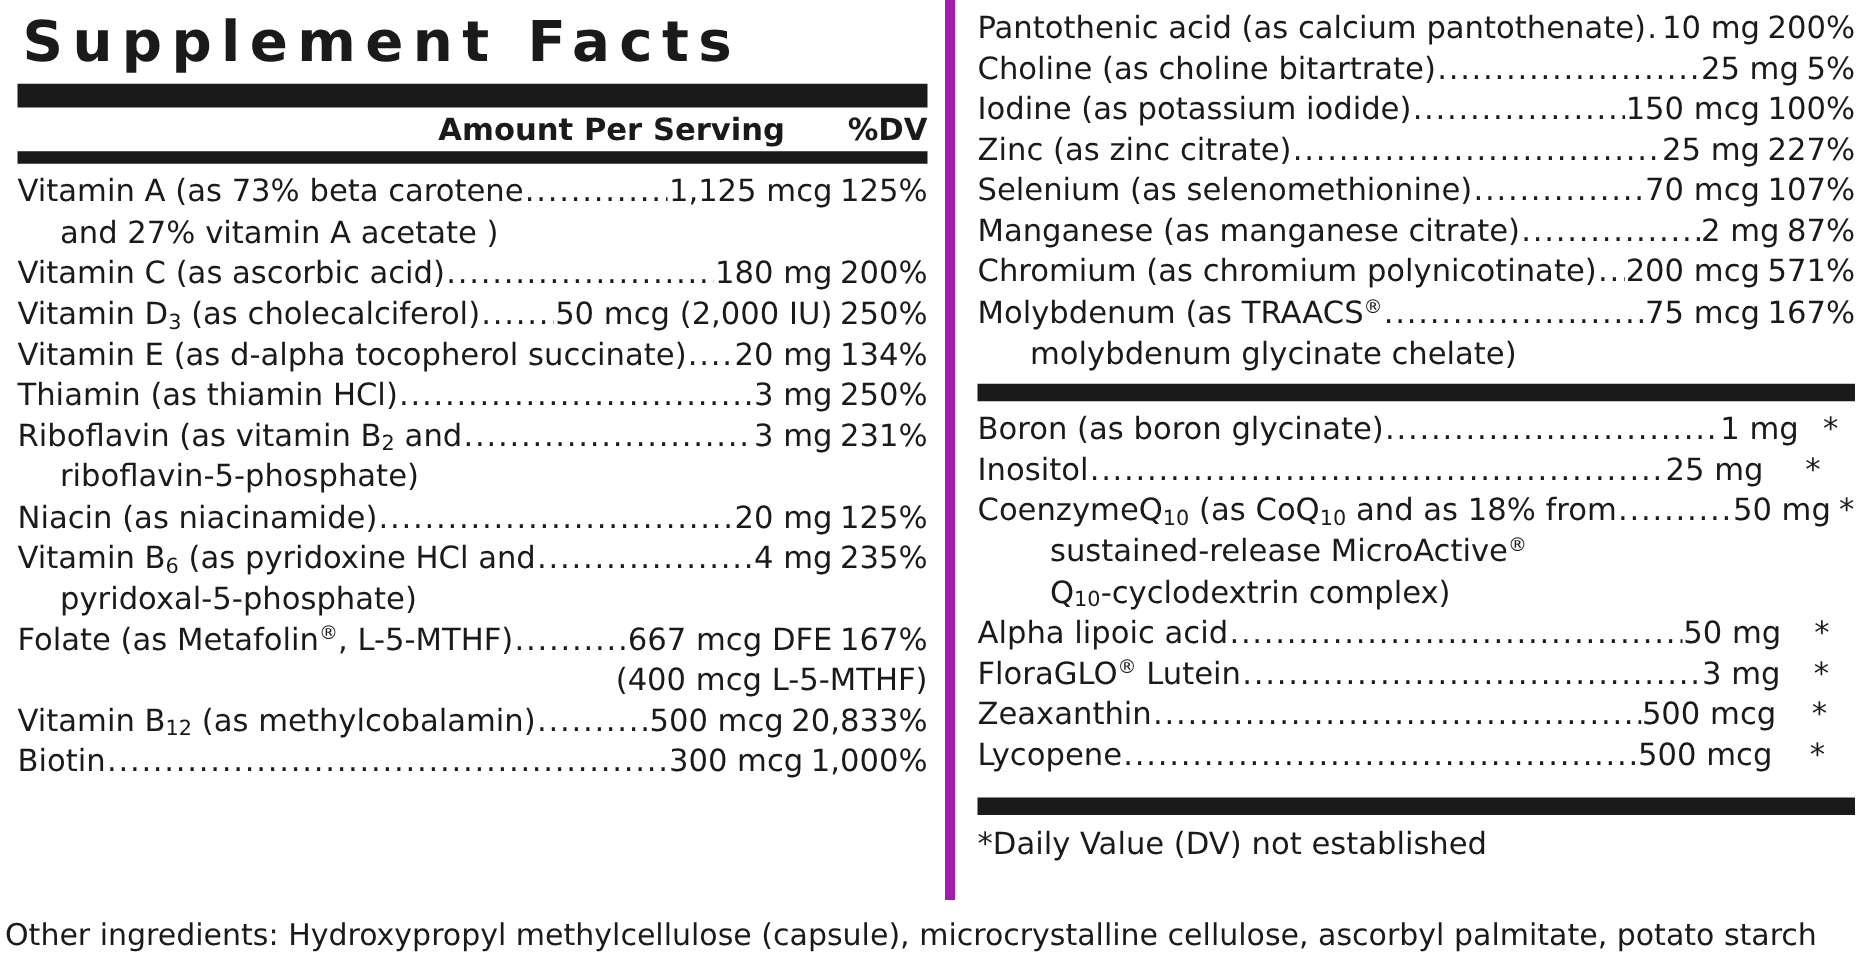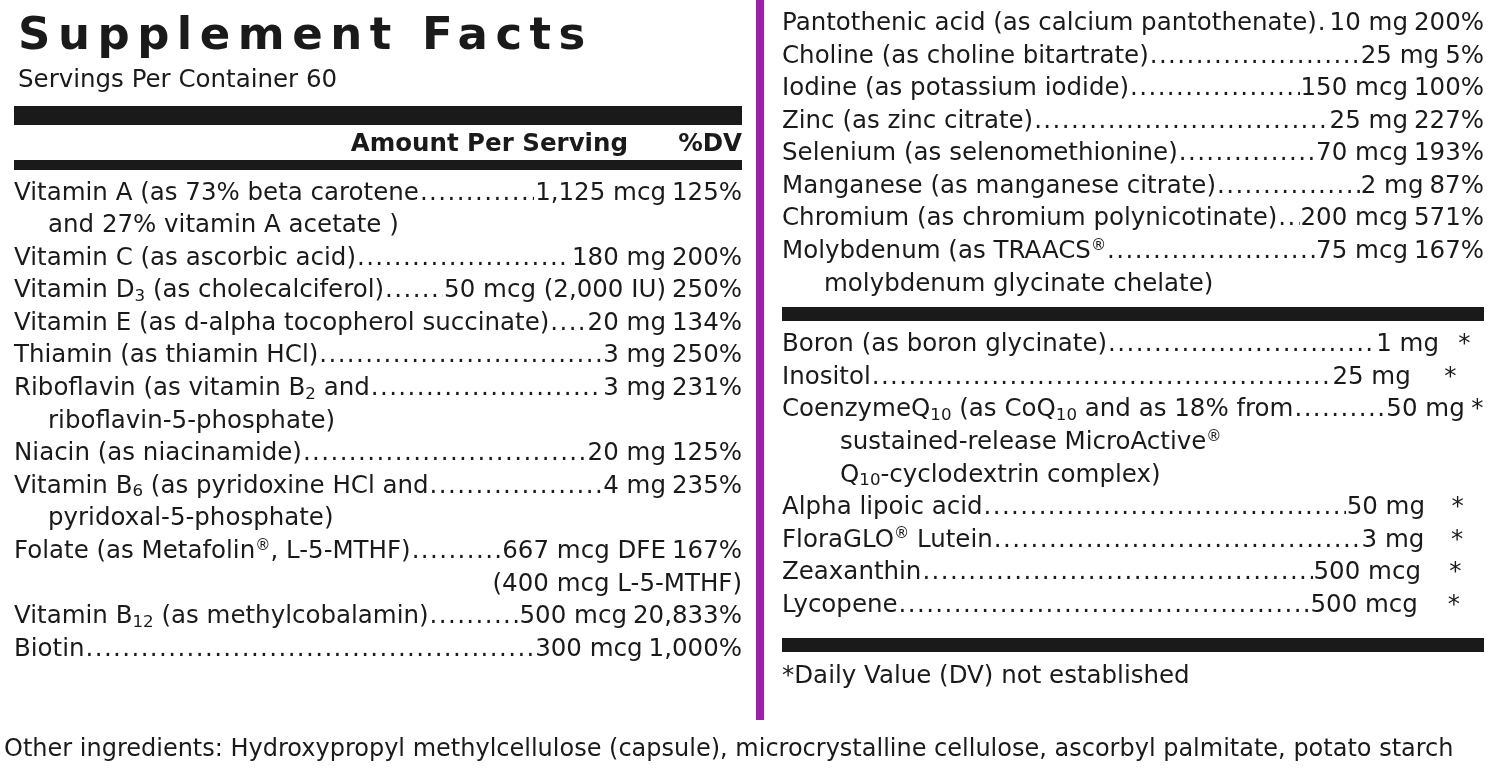--- a/index.html
+++ b/index.html
@@ -158,21 +158,20 @@
   .spacer-10 { height: 10px; }
 </style>
 </head>
 <body>
 
 <div class="panel">
   <div class="columns">
 
     <div class="col-left">
       <div class="title">Supplement Facts</div>
-      <div class="serving">Servings Per Container 60</div>
 
       <div class="rule-thick"></div>
 
       <div class="hdr-row">
         <span class="hdr-amount">Amount Per Serving</span>
         <span class="hdr-dv">%DV</span>
       </div>
 
       <div class="rule-med"></div>
 
@@ -285,21 +284,21 @@
         <span class="nname">Zinc (as zinc citrate)</span>
         <span class="dots">................................................................</span>
         <span class="nval">25 mg</span>
         <span class="ndv">227%</span>
       </div>
 
       <div class="nrow">
         <span class="nname">Selenium (as selenomethionine)</span>
         <span class="dots">................................................................</span>
         <span class="nval">70 mcg</span>
-        <span class="ndv">193%</span>
+        <span class="ndv">107%</span>
       </div>
 
       <div class="nrow">
         <span class="nname">Manganese (as manganese citrate)</span>
         <span class="dots">................................................................</span>
         <span class="nval">2 mg</span>
         <span class="ndv">87%</span>
       </div>
 
       <div class="nrow">

